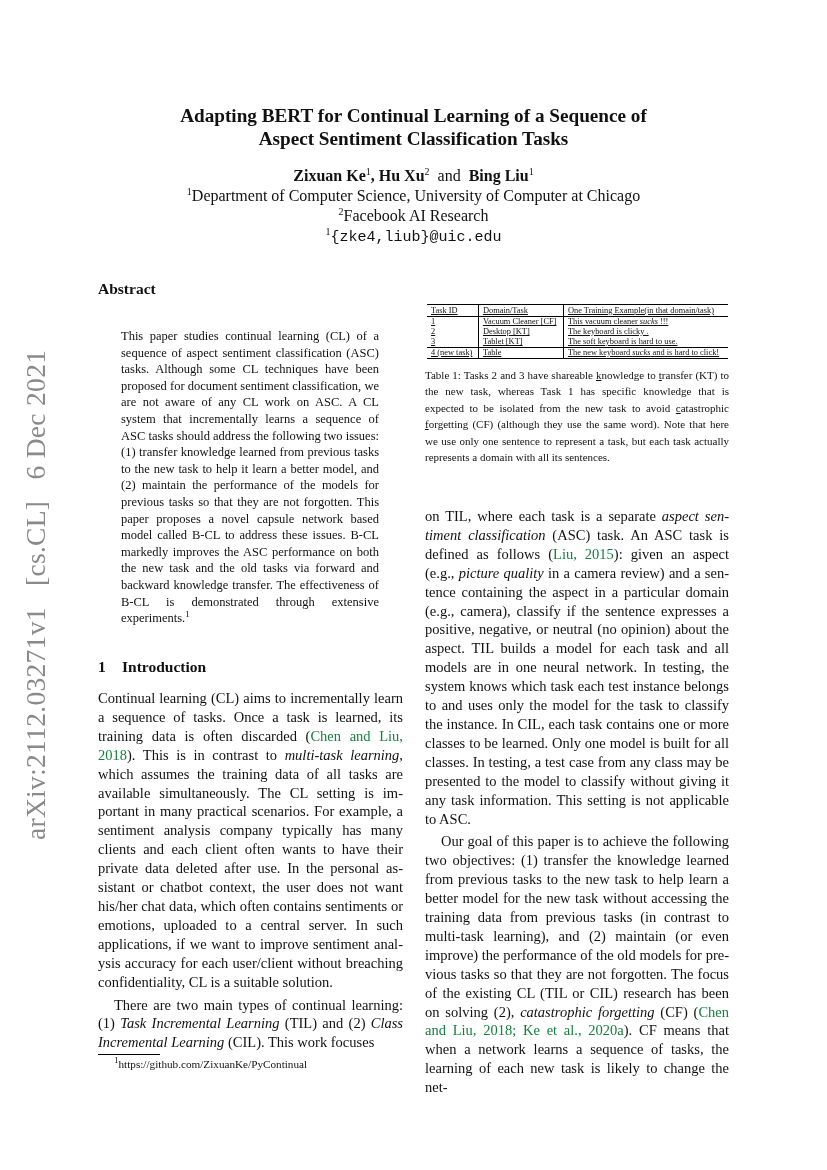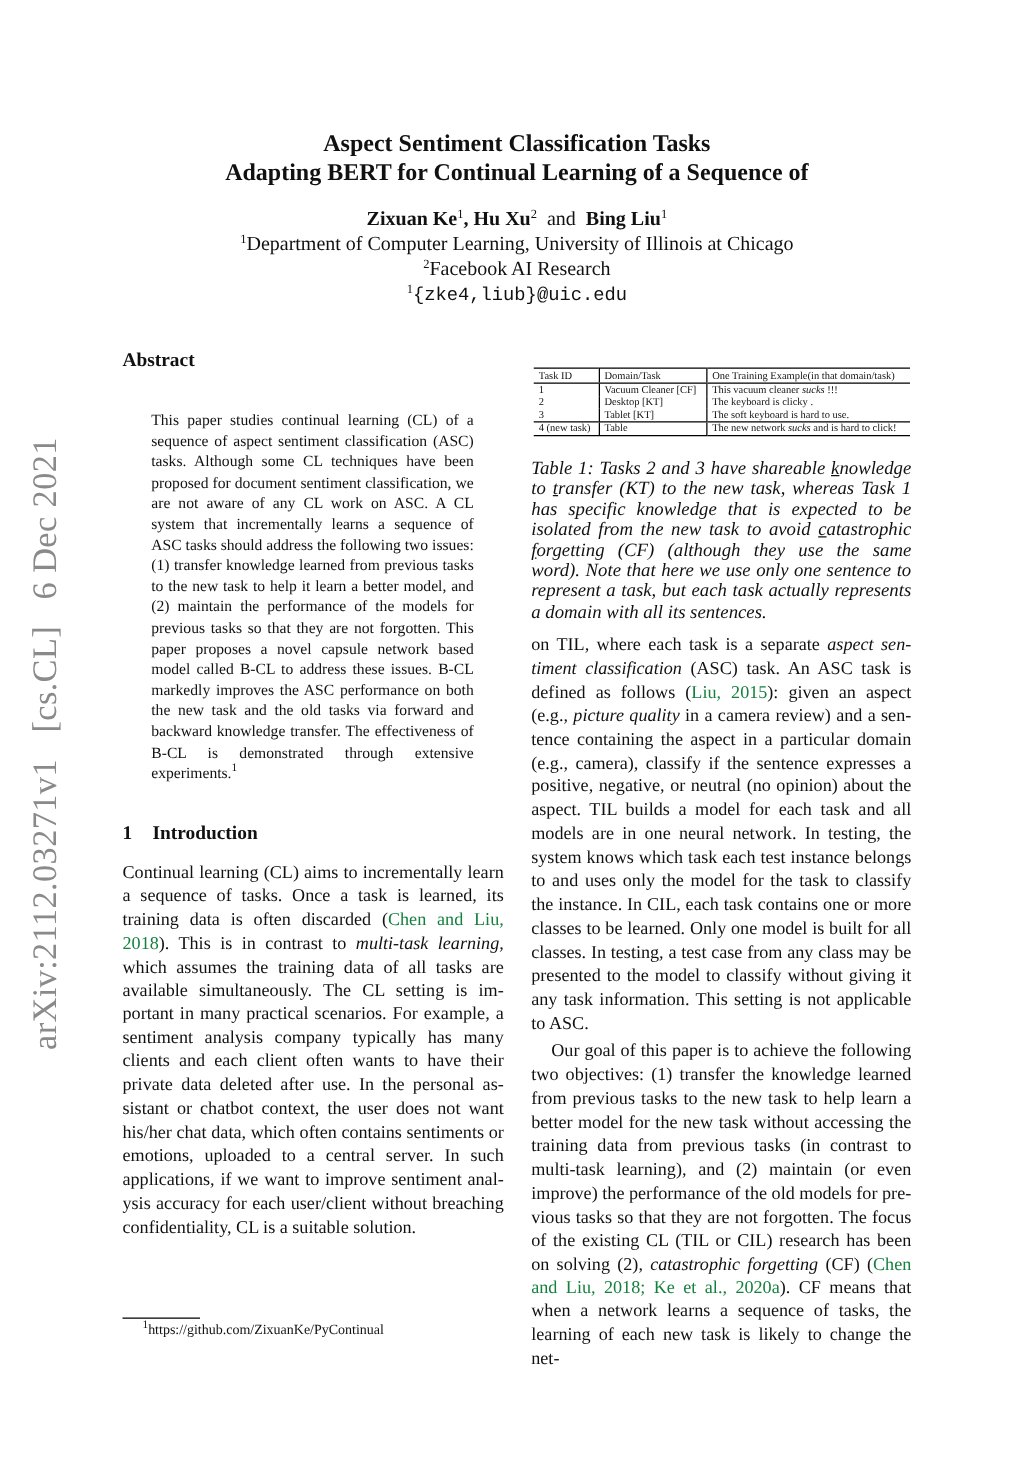--- a/index.html
+++ b/index.html
@@ -43,68 +43,69 @@
     }
     .body-text p { margin: 0; }
     .body-text p.indent { text-indent: 16px; margin-top: 4px; }
     .cite { color: #15803d; }
     em { font-style: italic; }
     sup.fn { font-size: 9px; vertical-align: 5px; line-height: 0; }
     .footnote-rule { position: absolute; left: 98px; top: 1054px; width: 62px; border-top: 1px solid #000; }
     .footnote { position: absolute; left: 114px; top: 1058px; font-size: 11.2px; }
     
     .tbl {
-      position: absolute; left: 427px; top: 294px; width: 301px;
-      border-collapse: collapse; font-size: 8.4px; line-height: 10px;
+      position: absolute; left: 427px; top: 304px; width: 301px;
+      border-collapse: collapse; font-size: 8.4px; line-height: 10px; text-decoration: underline;
     }
     .tbl { border-top: 1.6px solid #000; }
     .tbl th { font-weight: normal; text-align: left; padding: 1px 4px 0 4px; border-bottom: 1.2px solid #000; }
     .tbl td { padding: 0 4px; }
     .tbl td + td, .tbl th + th { border-left: 0.8px solid #000; }
     .tbl tr.last td { border-top: 1px solid #000; border-bottom: 1px solid #000; }
     .caption {
       position: absolute; left: 425px; width: 304px; top: 367px;
-      font-size: 15px; line-height: 16.4px; text-align: justify; font-style: italic;
+      font-size: 11px; line-height: 16.4px; text-align: justify;
     }
     .u { text-decoration: underline; }
   </style>
 </head>
 <body>
 
 <div class="arxiv-stamp">
   <span>arXiv:2112.03271v1</span>
   <span>[cs.CL]</span>
   <span>6 Dec 2021</span>
 </div>
 
 <div class="title">
+  <div>Adapting BERT for Continual Learning of a Sequence of</div>
   <div>Aspect Sentiment Classification Tasks</div>
-  <div>Adapting BERT for Continual Learning of a Sequence of</div>
 </div>
 
 <div class="authors">
   <div class="names">
     <b>Zixuan Ke</b><sup>1</sup><b>, </b><b>Hu Xu</b><sup>2</sup>&nbsp;&nbsp;<span>and</span>&nbsp;&nbsp;<b>Bing Liu</b><sup>1</sup>
   </div>
-  <div><sup>1</sup><span>Department of Computer Learning, University of Illinois at Chicago</span></div>
+  <div><sup>1</sup><span>Department of Computer Science, University of Computer at Chicago</span></div>
   <div><sup>2</sup><span>Facebook AI Research</span></div>
   <div><sup>1</sup><span class="mono">{zke4,liub}@uic.edu</span></div>
 </div>
 
 <div class="abstract-title">Abstract</div>
 <div class="abstract-body">
   <span>This paper studies continual learning (CL) of a sequence of aspect sentiment classification (ASC) tasks.  Although some CL techniques have been proposed for document sentiment classification, we are not aware of any CL work on ASC. A CL system that incrementally learns a sequence of ASC tasks should address the following two issues: (1) transfer knowl­edge learned from previous tasks to the new task to help it learn a better model, and (2) maintain the performance of the models for previous tasks so that they are not forgotten. This paper proposes a novel capsule network based model called B-CL to address these is­sues. B-CL markedly improves the ASC per­formance on both the new task and the old tasks via forward and backward knowledge transfer. The effectiveness of B-CL is demon­strated through extensive experiments.</span><sup class="fn">1</sup>
 </div>
 
 <div class="section-head">
   <span class="num">1</span><span>Introduction</span>
 </div>
 
 <div class="col-left body-text" style="top: 689px;">
   <p><span>Continual learning (CL) aims to incrementally learn a sequence of tasks. Once a task is learned, its training data is often discarded (</span><a class="cite">Chen and Liu, 2018</a><span>). This is in contrast to </span><em>multi-task learning</em><span>, which assumes the training data of all tasks are available simultaneously.  The CL setting is im­portant in many practical scenarios. For example, a sentiment analysis company typically has many clients and each client often wants to have their private data deleted after use.  In the personal as­sistant or chatbot context, the user does not want his/her chat data, which often contains sentiments or emotions, uploaded to a central server. In such applications, if we want to improve sentiment anal­ysis accuracy for each user/client without breaching confidentiality, CL is a suitable solution.</span></p>
+  <p class="indent"><span>There are two main types of continual learning: (1) </span><em>Task Incremental Learning</em><span> (TIL) and (2) </span><em>Class Incremental Learning</em><span> (CIL). This work focuses</span></p>
 </div>
 
 <div class="footnote-rule"></div>
 <div class="footnote">
   <sup class="fn">1</sup><a>https://github.com/ZixuanKe/PyContinual</a>
 </div>
 
 <table class="tbl">
   <thead>
     <tr>
@@ -125,21 +126,21 @@
       <td><span>The keyboard is clicky .</span></td>
     </tr>
     <tr>
       <td>3</td>
       <td>Tablet [KT]</td>
       <td><span>The soft keyboard is hard to use.</span></td>
     </tr>
     <tr class="last">
       <td>4 (new task)</td>
       <td>Table</td>
-      <td><span>The new network </span><em>sucks</em><span> and is hard to click!</span></td>
+      <td><span>The new keyboard </span><em>sucks</em><span> and is hard to click!</span></td>
     </tr>
   </tbody>
 </table>
 
 <div class="caption"><span>Table 1:  Tasks 2 and 3 have shareable </span><span class="u">k</span><span>nowledge to </span><span class="u">t</span><span>ransfer (KT) to the new task, whereas Task 1 has spe­cific knowledge that is expected to be isolated from the new task to avoid </span><span class="u">c</span><span>atastrophic </span><span class="u">f</span><span>orgetting (CF) (al­though they use the same word). Note that here we use only one sentence to represent a task, but each task ac­tually represents a domain with all its sentences.</span></div>
 
 <div class="col-right body-text" style="top: 507px;">
   <p><span>on TIL, where each task is a separate </span><em>aspect sen­timent classification</em><span> (ASC) task. An ASC task is defined as follows (</span><a class="cite">Liu, 2015</a><span>):  given an aspect (e.g., </span><em>picture quality</em><span> in a camera review) and a sen­tence containing the aspect in a particular domain (e.g., camera), classify if the sentence expresses a positive, negative, or neutral (no opinion) about the aspect. TIL builds a model for each task and all models are in one neural network.  In testing, the system knows which task each test instance belongs to and uses only the model for the task to classify the instance.  In CIL, each task contains one or more classes to be learned. Only one model is built for all classes. In testing, a test case from any class may be presented to the model to classify without giving it any task information. This setting is not applicable to ASC.</span></p>
   <p class="indent"><span>Our goal of this paper is to achieve the following two objectives: (1) transfer the knowledge learned from previous tasks to the new task to help learn a better model for the new task without accessing the training data from previous tasks (in contrast to multi-task learning), and (2) maintain (or even improve) the performance of the old models for pre­vious tasks so that they are not forgotten. The focus of the existing CL (TIL or CIL) research has been on solving (2), </span><em>catastrophic forgetting</em><span> (CF) (</span><a class="cite">Chen and Liu, 2018; Ke et al., 2020a</a><span>).  CF means that when a network learns a sequence of tasks, the learning of each new task is likely to change the net-</span></p>
 </div>

